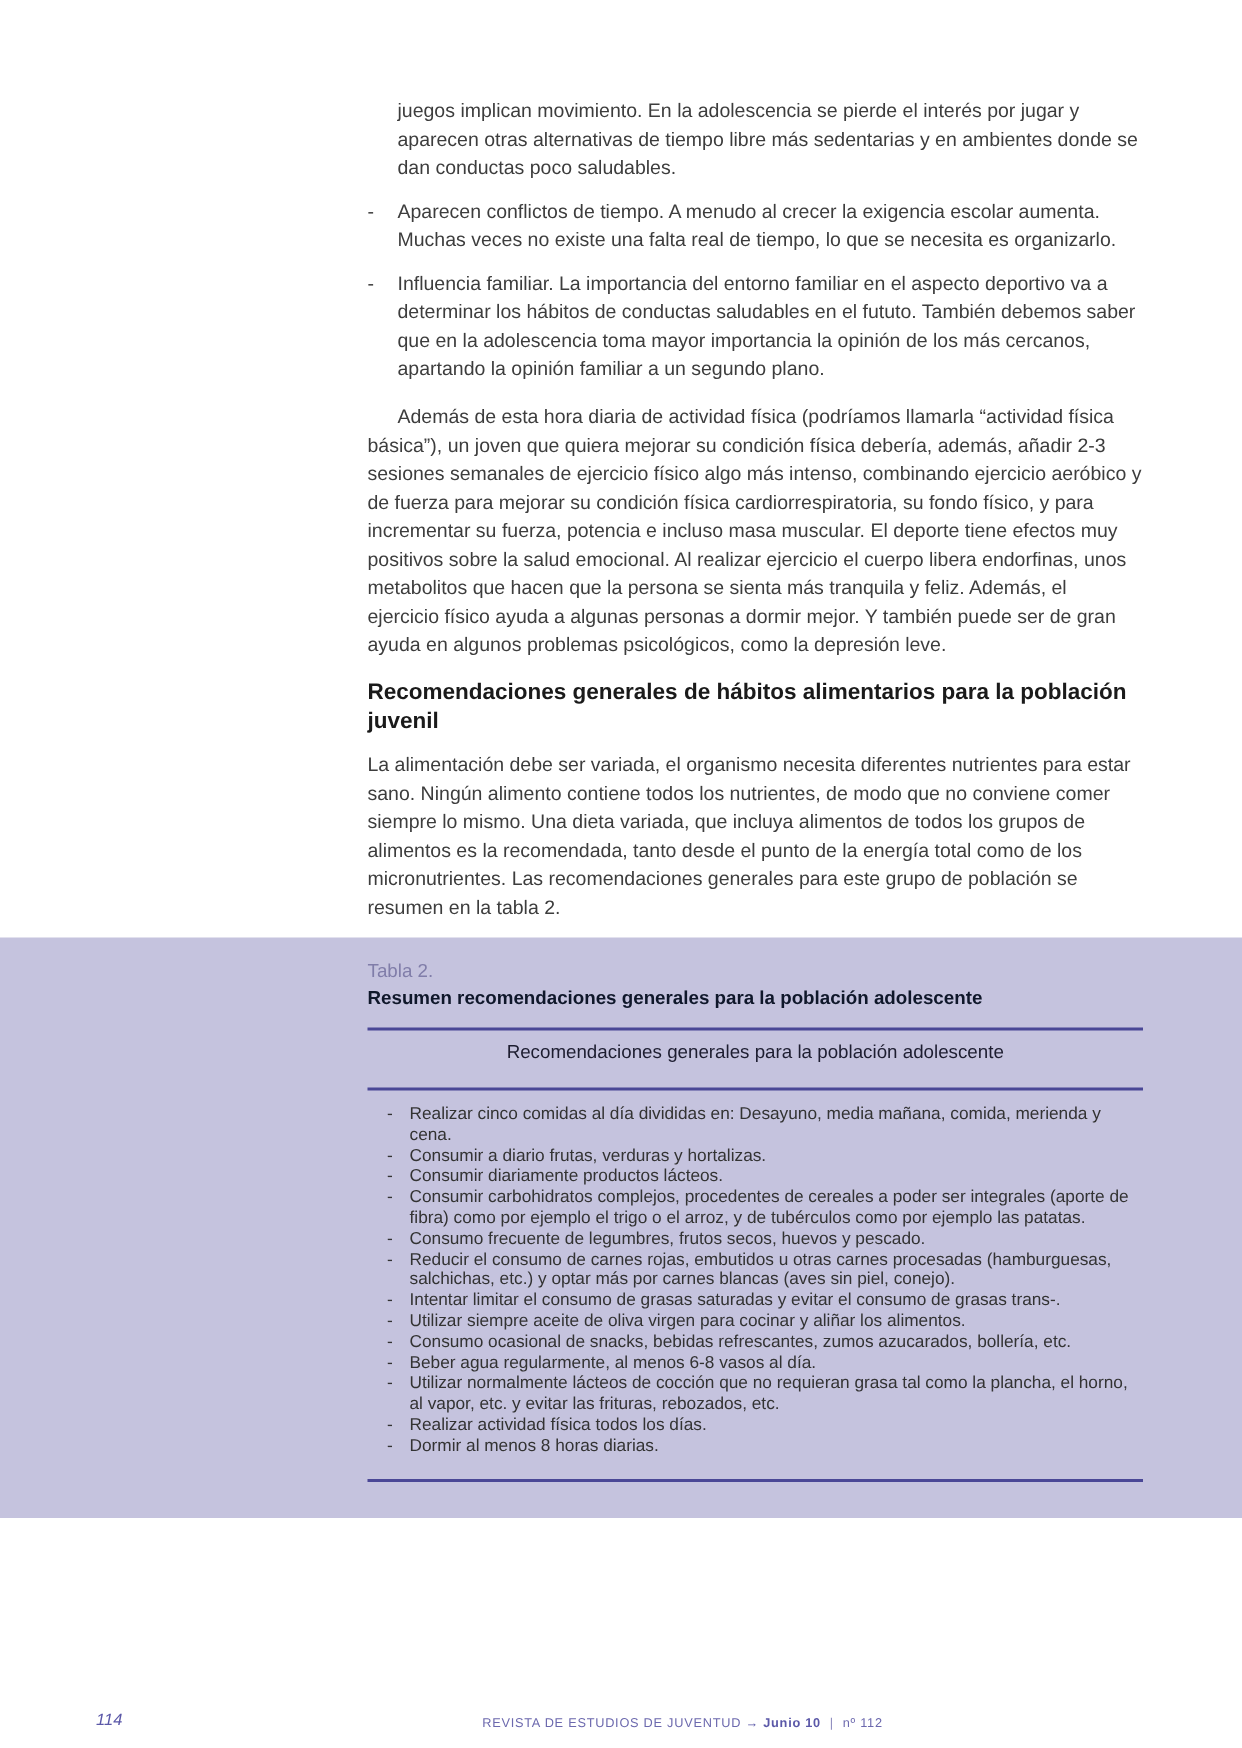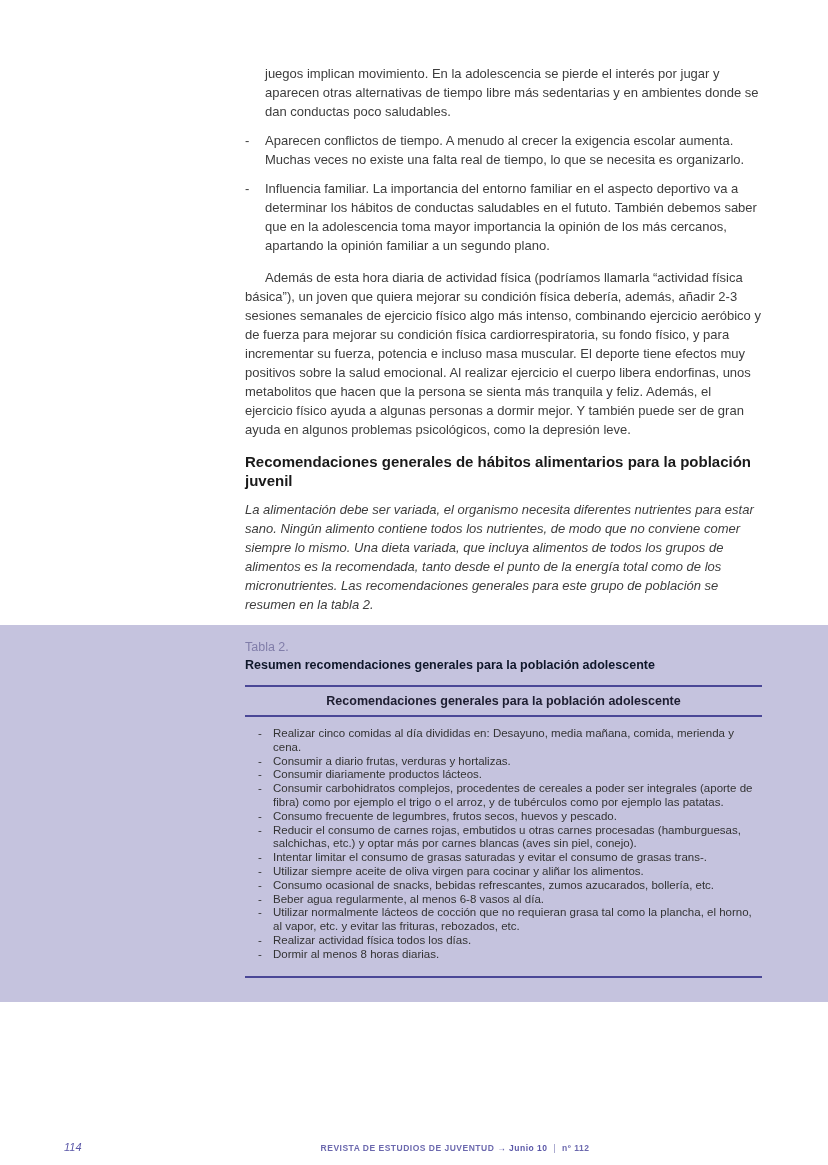--- a/index.html
+++ b/index.html
@@ -24,44 +24,44 @@
   .bullet .btxt { flex:1; }
   .bullet.last { margin-bottom:13px; }
 
   .para { margin-bottom:13px; }
   .para.indent-first { text-indent:20px; }
 
   h3.section-heading {
     font-size:15px; line-height:19px; font-weight:bold; color:#1a1a1a;
     margin-bottom:10px;
   }
-  .para.after-heading { margin-bottom:0;font-style:italic; }
+  .para.after-heading { margin-bottom:0; }
 
   
   .band {
     margin-top:11px;
     width:828px;
     background:#c5c3de;
     padding:13px 0 24px 0;
   }
 
   .table-caption { display:flex; font-size:12.5px; line-height:18px; margin-bottom:11px;flex-direction:column; }
   .table-caption .cap-label { width:53px; flex-shrink:0; color:#807da9; }
   .table-caption .cap-title { font-weight:bold; color:#0f172a; max-width:430px; }
 
   .rec-table { width:517px; }
   .rec-table .thead {
     border-top:2px solid #4a4796;
     border-bottom:2px solid #4a4796;
     text-align:center;
-    font-weight:bold;
+    font-weight:normal;
     font-size:12.5px;
     line-height:16px;
     color:#1d1d30;
-    padding:6px 0 6px 0;
+    padding:6px 0 16px 0;
   }
   .rec-table .tbody {
     border-bottom:2px solid #4a4796;
     padding:10px 4px 14px 13px;
     font-size:11.5px;
     line-height:13.8px;
     color:#333333;
   }
   .titem { display:flex; }
   .titem .dash { width:15px; flex-shrink:0; }
@@ -71,21 +71,21 @@
   .footer-pagenum {
     position:absolute; left:64px; top:1141px;
     font-size:11px; color:#5b58a8;font-style:italic;
   }
   .footer-center {
     position:absolute; left:82px; right:0; top:1143px;
     text-align:center;
     font-size:8.5px; letter-spacing:0.5px;
     color:#6c69ae;
   }
-  .footer-center .journal { font-weight:bold; }
+  .footer-center .journal { font-weight:normal; }
   .footer-center .issue-bold { font-weight:bold; color:#5b58a8; }
   .footer-center .sep { color:#8a88bd; padding:0 3px; }
 </style>
 </head>
 <body>
 
 <div class="page">
 
   <div class="col top-content">
 

